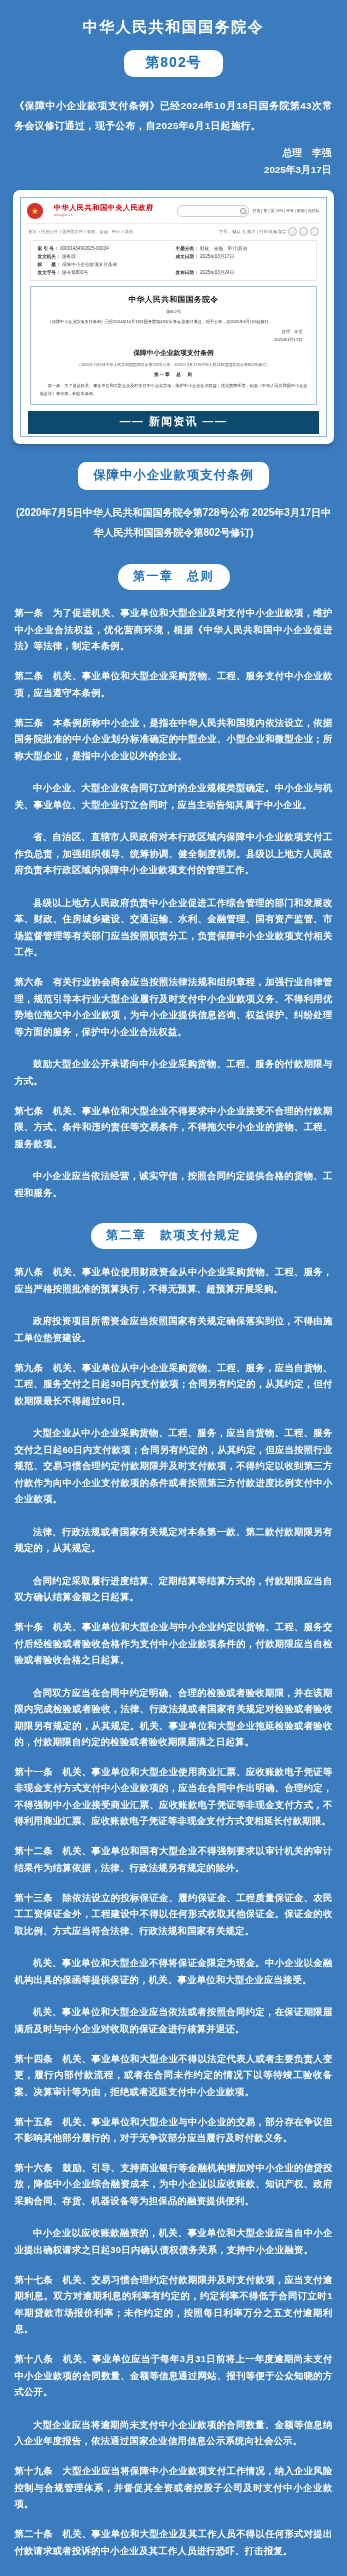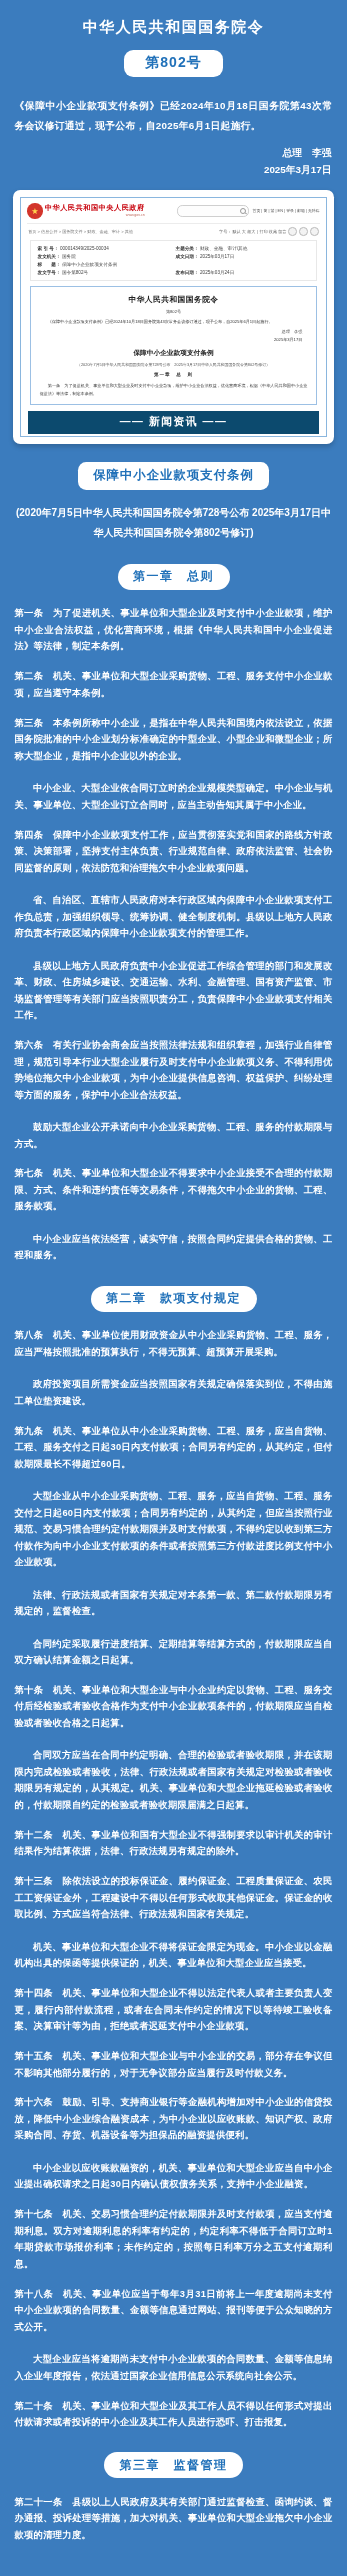--- a/index.html
+++ b/index.html
@@ -13,21 +13,21 @@
   .intro{margin:18.5px 14.4px 0;font-size:9.8px;font-weight:700;line-height:20.6px;text-align:justify;letter-spacing:0.3px;}
   .sign{margin:0 15.5px 0 0;text-align:right;font-size:9.8px;font-weight:700;line-height:17.5px;}
   .sign.first{margin-top:7.2px;}
 
   
   .gov-card{margin:11.3px 13.4px 0;background:#fff;border-radius:7.2px;padding:6.7px;box-shadow:0 2.1px 5.2px rgba(0,0,0,.18);color:#333;}
   .gov-shot{border:0.5px solid #8ab6de;padding:5.2px 6.2px 1px;background:#fff;}
   .gov-header{display:flex;align-items:center;border-bottom:1px solid #ececec;padding-bottom:4.1px;}
   .emblem{width:15.5px;height:15.5px;border-radius:50%;background:#d3352b;color:#ffd34d;font-size:8.2px;
     display:inline-flex;align-items:center;justify-content:center;flex:0 0 auto;}
-  .gov-title-block{margin-left:2px;text-align:right;}
+  .gov-title-block{margin-left:11px;}
   .gov-title{color:#c7000b;font-size:7.2px;font-weight:800;letter-spacing:0.5px;line-height:8.2px;}
   .gov-url{color:#c06a5e;font-size:3.6px;line-height:4.6px;}
   .gov-right{margin-left:auto;display:flex;align-items:center;gap:3.1px;}
   .search-box{display:inline-flex;align-items:center;justify-content:flex-end;width:68px;height:9.3px;
     border:0.5px solid #cfcfcf;border-radius:5.2px;padding-right:2.6px;background:#fdfdfd;}
   .mag{position:relative;width:4.1px;height:4.1px;border:0.8px solid #9a9a9a;border-radius:50%;display:inline-block;}
   .mag::after{content:"";position:absolute;width:2.1px;height:0.8px;background:#9a9a9a;transform:rotate(45deg);right:-2.1px;bottom:-0.5px;}
   .gov-nav{font-size:3.9px;color:#555;white-space:nowrap;}
   .crumb-row{display:flex;align-items:center;justify-content:space-between;font-size:4.1px;color:#777;padding:3.6px 1px 3.1px;}
   .crumb-tools{display:flex;align-items:center;gap:2.1px;color:#666;}
@@ -125,74 +125,78 @@
         <p class="lead">第一条　为了促进机关、事业单位和大型企业及时支付中小企业款项，维护中小企业合法权益，优化营商环境，根据《中华人民共和国中小企业促进法》等法律，制定本条例。</p>
       </div>
       <div class="article">
         <p class="lead">第二条　机关、事业单位和大型企业采购货物、工程、服务支付中小企业款项，应当遵守本条例。</p>
       </div>
       <div class="article">
         <p class="lead">第三条　本条例所称中小企业，是指在中华人民共和国境内依法设立，依据国务院批准的中小企业划分标准确定的中型企业、小型企业和微型企业；所称大型企业，是指中小企业以外的企业。</p>
         <p class="cont">中小企业、大型企业依合同订立时的企业规模类型确定。中小企业与机关、事业单位、大型企业订立合同时，应当主动告知其属于中小企业。</p>
       </div>
       <div class="article">
-        <p class="lead">第四条　保障中小企业款项支付工作，应当贯彻落实党和国家的路线方针政策、决策部署，坚持支付主体负责、行业规范自律、政府依法监管、社会协同监督的原则，依法防范和治理拖欠中小企业款项问题。</p>
-      </div>
-      <div class="article">
         <p class="cont">省、自治区、直辖市人民政府对本行政区域内保障中小企业款项支付工作负总责，加强组织领导、统筹协调、健全制度机制。县级以上地方人民政府负责本行政区域内保障中小企业款项支付的管理工作。</p>
         <p class="cont">县级以上地方人民政府负责中小企业促进工作综合管理的部门和发展改革、财政、住房城乡建设、交通运输、水利、金融管理、国有资产监管、市场监督管理等有关部门应当按照职责分工，负责保障中小企业款项支付相关工作。</p>
       </div>
       <div class="article">
         <p class="lead">第六条　有关行业协会商会应当按照法律法规和组织章程，加强行业自律管理，规范引导本行业大型企业履行及时支付中小企业款项义务、不得利用优势地位拖欠中小企业款项，为中小企业提供信息咨询、权益保护、纠纷处理等方面的服务，保护中小企业合法权益。</p>
         <p class="cont">鼓励大型企业公开承诺向中小企业采购货物、工程、服务的付款期限与方式。</p>
       </div>
       <div class="article">
         <p class="lead">第七条　机关、事业单位和大型企业不得要求中小企业接受不合理的付款期限、方式、条件和违约责任等交易条件，不得拖欠中小企业的货物、工程、服务款项。</p>
         <p class="cont">中小企业应当依法经营，诚实守信，按照合同约定提供合格的货物、工程和服务。</p>
       </div>
       <div class="chapter-pill">第二章　款项支付规定</div>
       <div class="article">
         <p class="lead">第八条　机关、事业单位使用财政资金从中小企业采购货物、工程、服务，应当严格按照批准的预算执行，不得无预算、超预算开展采购。</p>
         <p class="cont">政府投资项目所需资金应当按照国家有关规定确保落实到位，不得由施工单位垫资建设。</p>
       </div>
       <div class="article">
         <p class="lead">第九条　机关、事业单位从中小企业采购货物、工程、服务，应当自货物、工程、服务交付之日起30日内支付款项；合同另有约定的，从其约定，但付款期限最长不得超过60日。</p>
         <p class="cont">大型企业从中小企业采购货物、工程、服务，应当自货物、工程、服务交付之日起60日内支付款项；合同另有约定的，从其约定，但应当按照行业规范、交易习惯合理约定付款期限并及时支付款项，不得约定以收到第三方付款作为向中小企业支付款项的条件或者按照第三方付款进度比例支付中小企业款项。</p>
-        <p class="cont">法律、行政法规或者国家有关规定对本条第一款、第二款付款期限另有规定的，监督检查。</p>
+        <p class="cont">法律、行政法规或者国家有关规定对本条第一款、第二款付款期限另有规定的，从其规定。</p>
         <p class="cont">合同约定采取履行进度结算、定期结算等结算方式的，付款期限应当自双方确认结算金额之日起算。</p>
       </div>
       <div class="article">
         <p class="lead">第十条　机关、事业单位和大型企业与中小企业约定以货物、工程、服务交付后经检验或者验收合格作为支付中小企业款项条件的，付款期限应当自检验或者验收合格之日起算。</p>
         <p class="cont">合同双方应当在合同中约定明确、合理的检验或者验收期限，并在该期限内完成检验或者验收，法律、行政法规或者国家有关规定对检验或者验收期限另有规定的，从其规定。机关、事业单位和大型企业拖延检验或者验收的，付款期限自约定的检验或者验收期限届满之日起算。</p>
       </div>
       <div class="article">
+        <p class="lead">第十一条　机关、事业单位和大型企业使用商业汇票、应收账款电子凭证等非现金支付方式支付中小企业款项的，应当在合同中作出明确、合理约定，不得强制中小企业接受商业汇票、应收账款电子凭证等非现金支付方式，不得利用商业汇票、应收账款电子凭证等非现金支付方式变相延长付款期限。</p>
+      </div>
+      <div class="article">
         <p class="lead">第十二条　机关、事业单位和国有大型企业不得强制要求以审计机关的审计结果作为结算依据，法律、行政法规另有规定的除外。</p>
       </div>
       <div class="article">
         <p class="lead">第十三条　除依法设立的投标保证金、履约保证金、工程质量保证金、农民工工资保证金外，工程建设中不得以任何形式收取其他保证金。保证金的收取比例、方式应当符合法律、行政法规和国家有关规定。</p>
         <p class="cont">机关、事业单位和大型企业不得将保证金限定为现金。中小企业以金融机构出具的保函等提供保证的，机关、事业单位和大型企业应当接受。</p>
+        <p class="cont">机关、事业单位和大型企业应当依法或者按照合同约定，在保证期限届满后及时与中小企业对收取的保证金进行核算并退还。</p>
       </div>
       <div class="article">
         <p class="lead">第十四条　机关、事业单位和大型企业不得以法定代表人或者主要负责人变更，履行内部付款流程，或者在合同未作约定的情况下以等待竣工验收备案、决算审计等为由，拒绝或者迟延支付中小企业款项。</p>
       </div>
       <div class="article">
         <p class="lead">第十五条　机关、事业单位和大型企业与中小企业的交易，部分存在争议但不影响其他部分履行的，对于无争议部分应当履行及时付款义务。</p>
       </div>
       <div class="article">
         <p class="lead">第十六条　鼓励、引导、支持商业银行等金融机构增加对中小企业的信贷投放，降低中小企业综合融资成本，为中小企业以应收账款、知识产权、政府采购合同、存货、机器设备等为担保品的融资提供便利。</p>
         <p class="cont">中小企业以应收账款融资的，机关、事业单位和大型企业应当自中小企业提出确权请求之日起30日内确认债权债务关系，支持中小企业融资。</p>
       </div>
       <div class="article">
         <p class="lead">第十七条　机关、交易习惯合理约定付款期限并及时支付款项，应当支付逾期利息。双方对逾期利息的利率有约定的，约定利率不得低于合同订立时1年期贷款市场报价利率；未作约定的，按照每日利率万分之五支付逾期利息。</p>
       </div>
       <div class="article">
         <p class="lead">第十八条　机关、事业单位应当于每年3月31日前将上一年度逾期尚未支付中小企业款项的合同数量、金额等信息通过网站、报刊等便于公众知晓的方式公开。</p>
         <p class="cont">大型企业应当将逾期尚未支付中小企业款项的合同数量、金额等信息纳入企业年度报告，依法通过国家企业信用信息公示系统向社会公示。</p>
       </div>
       <div class="article">
+        <p class="lead">第十九条　大型企业应当将保障中小企业款项支付工作情况，纳入企业风险控制与合规管理体系，并督促其全资或者控股子公司及时支付中小企业款项。</p>
+      </div>
+      <div class="article">
         <p class="lead">第二十条　机关、事业单位和大型企业及其工作人员不得以任何形式对提出付款请求或者投诉的中小企业及其工作人员进行恐吓、打击报复。</p>
       </div>
       <div class="chapter-pill">第三章　监督管理</div>
       <div class="article">
         <p class="lead">第二十一条　县级以上人民政府及其有关部门通过监督检查、函询约谈、督办通报、投诉处理等措施，加大对机关、事业单位和大型企业拖欠中小企业款项的清理力度。</p>
       </div>
     </div>
 
 </div>
 

